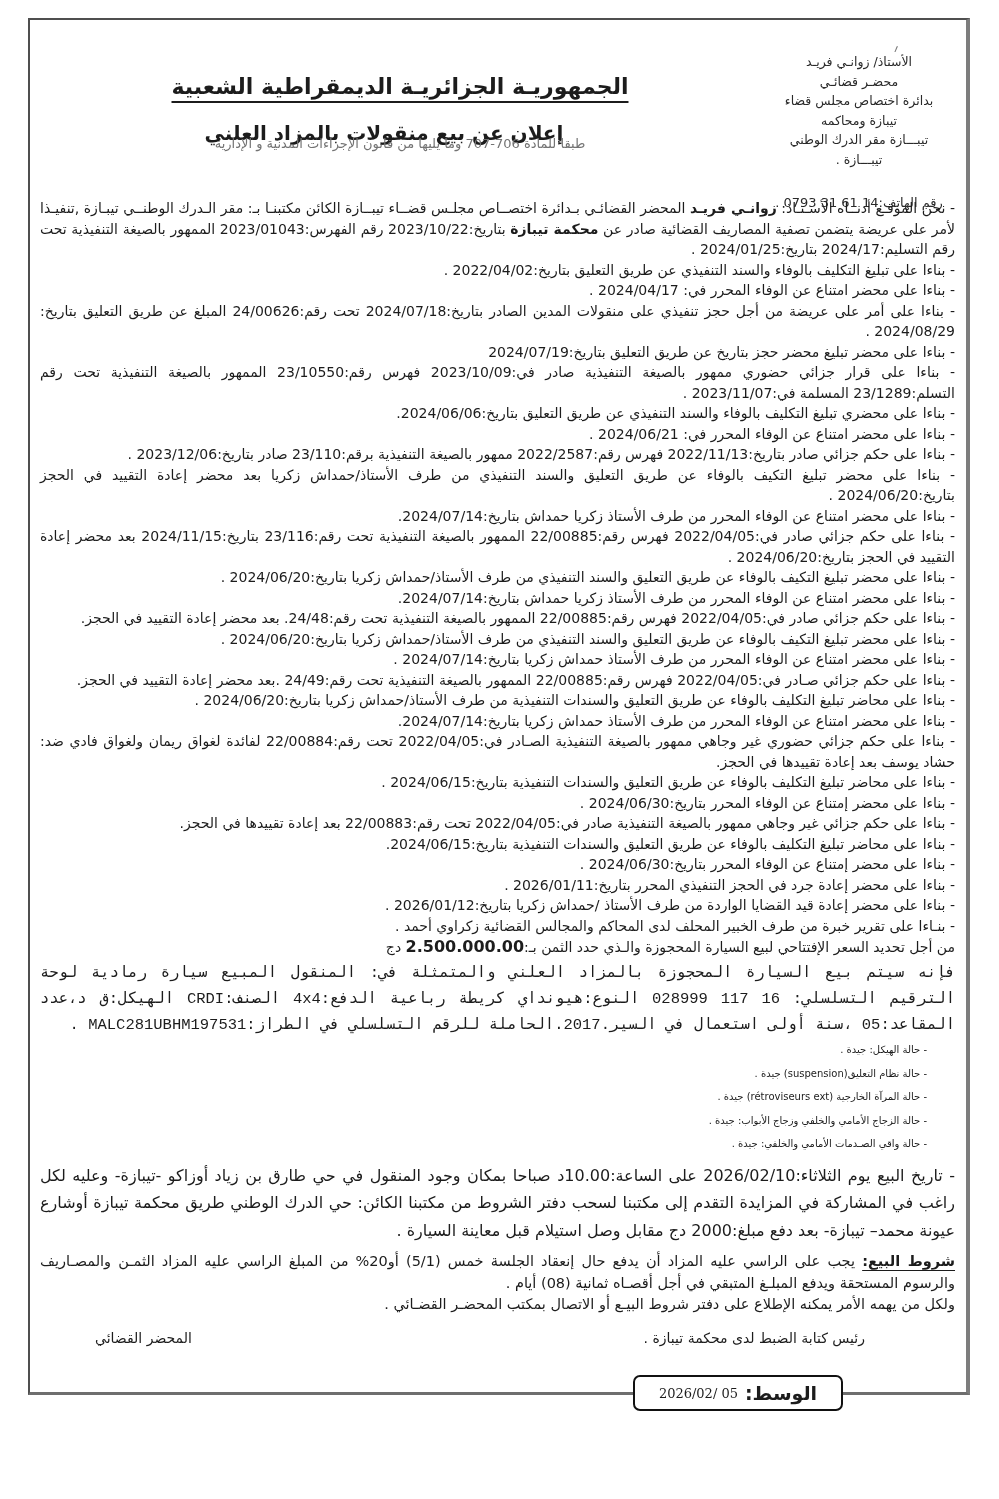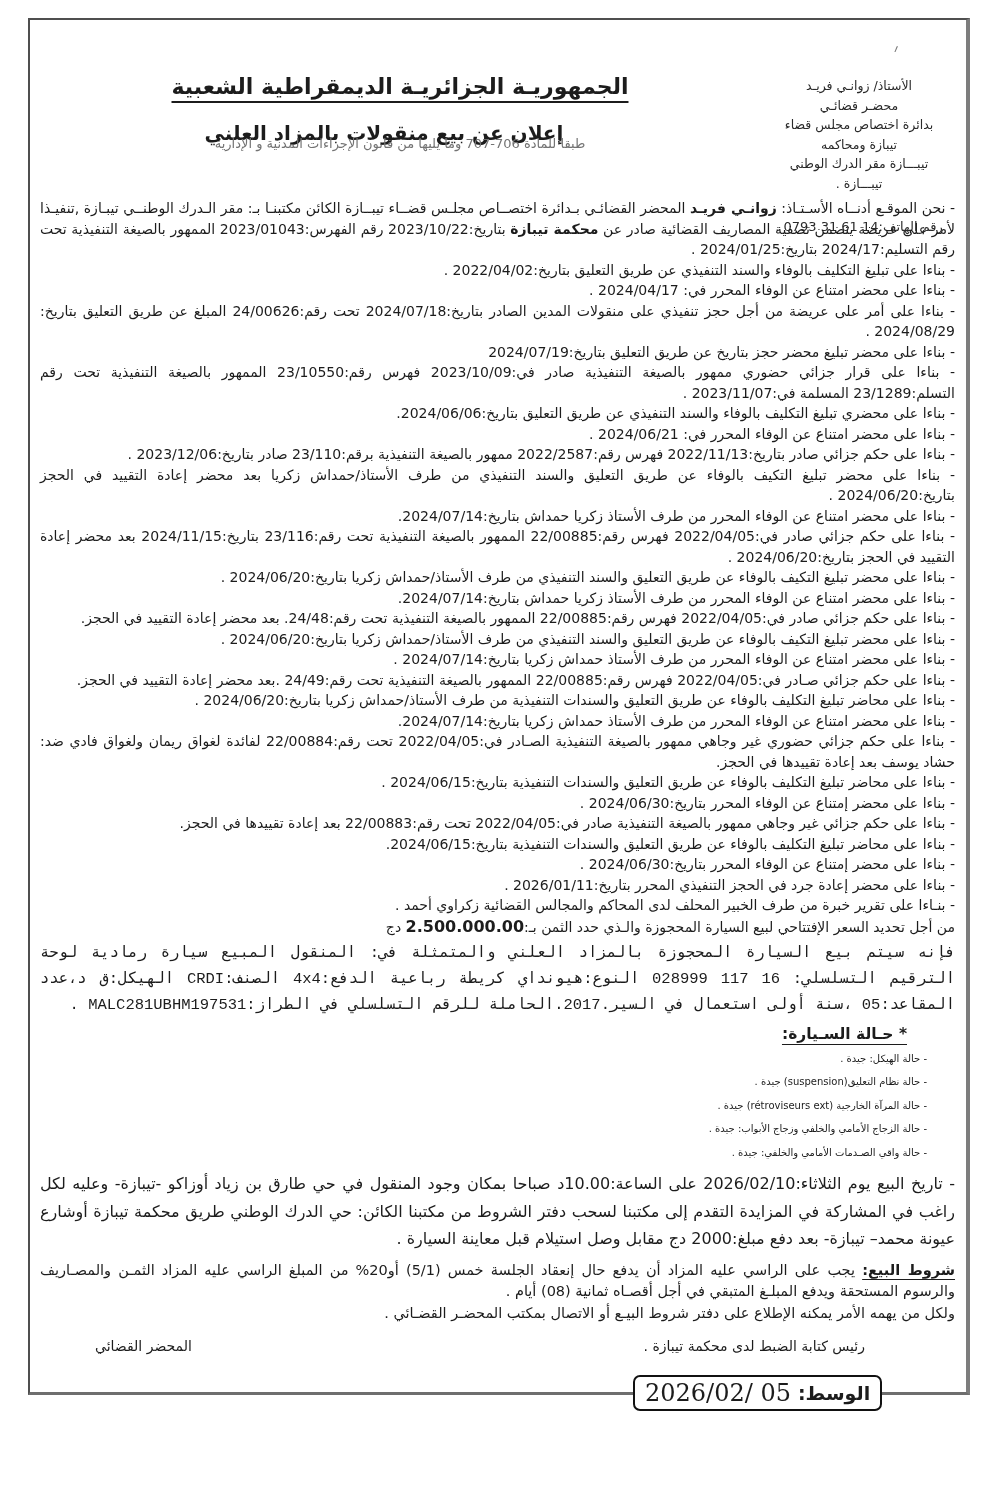--- a/index.html
+++ b/index.html
@@ -20,21 +20,21 @@
     background:transparent;
   }
   
   .country-title{
     position:absolute;top:74px;left:60px;width:680px;
     text-align:center;font-size:22px;font-weight:bold;
     text-decoration:underline;text-underline-offset:7px;
     letter-spacing:.5px;
   }
   .officer{
-    position:absolute;top:76px;right:24px;width:232px;
+    position:absolute;top:52px;right:24px;width:232px;
     text-align:center;font-size:12.5px;line-height:19.5px;
     color:#2a2a2a;
   }
   .officer .phone{white-space:nowrap;font-size:13px;margin-top:24px;}
   .ann-title{
     position:absolute;top:121px;left:44px;width:680px;
     text-align:center;font-size:20px;font-weight:bold;
   }
   .ann-sub{
     position:absolute;top:136px;left:60px;width:680px;
@@ -85,21 +85,21 @@
   
   .stamp{
     position:absolute;left:633px;top:1375px;
     min-width:210px;height:36px;
     background:#fff;border:2.5px solid #111;border-radius:7px;
     display:flex;align-items:center;justify-content:center;gap:7px;
     font-size:19px;padding:0 10px;box-sizing:border-box;
     z-index:5;
   }
   .stamp-label{font-weight:bold;}
-  .stamp-value{font-family:"DejaVu Serif",serif;font-size:24px;}
+  .stamp-value{font-family:"DejaVu Serif",serif;font-size:13px;}
   .corner-mark{position:absolute;top:42px;left:893px;color:#777;font-size:11px;}
 </style>
 </head>
 <body>
 
 <div class="page" dir="rtl">
 
   <div class="frame"></div>
   <span class="corner-mark">؍</span>
 
@@ -143,27 +143,27 @@
     <p class="item">- بناءا على حكم جزائي صـادر في:2022/04/05 فهرس رقم:22/00885 الممهور بالصيغة التنفيذية تحت رقم:24/49 .بعد محضر إعادة التقييد في الحجز.</p>
     <p class="item">- بناءا على محاضر تبليغ التكليف بالوفاء عن طريق التعليق والسندات التنفيذية من طرف الأستاذ/حمداش زكريا بتاريخ:2024/06/20 .</p>
     <p class="item">- بناءا على محضر امتناع عن الوفاء المحرر من طرف الأستاذ حمداش زكريا بتاريخ:2024/07/14.</p>
     <p class="item">- بناءا على حكم جزائي حضوري غير وجاهي ممهور بالصيغة التنفيذية الصـادر في:2022/04/05 تحت رقم:22/00884 لفائدة لغواق ريمان ولغواق فادي ضد: حشاد يوسف بعد إعادة تقييدها في الحجز.</p>
     <p class="item">- بناءا على محاضر تبليغ التكليف بالوفاء عن طريق التعليق والسندات التنفيذية بتاريخ:2024/06/15 .</p>
     <p class="item">- بناءا على محضر إمتناع عن الوفاء المحرر بتاريخ:2024/06/30 .</p>
     <p class="item">- بناءا على حكم جزائي غير وجاهي ممهور بالصيغة التنفيذية صادر في:2022/04/05 تحت رقم:22/00883 بعد إعادة تقييدها في الحجز.</p>
     <p class="item">- بناءا على محاضر تبليغ التكليف بالوفاء عن طريق التعليق والسندات التنفيذية بتاريخ:2024/06/15.</p>
     <p class="item">- بناءا على محضر إمتناع عن الوفاء المحرر بتاريخ:2024/06/30 .</p>
     <p class="item">- بناءا على محضر إعادة جرد في الحجز التنفيذي المحرر بتاريخ:2026/01/11 .</p>
+    <p class="item">- بناءا على محضر إعادة قيد القضايا الواردة من طرف الأستاذ /حمداش زكريا بتاريخ:2026/01/12 .</p>
     <p class="item">- بنـاءا على تقرير خبرة من طرف الخبير المحلف لدى المحاكم والمجالس القضائية زكراوي أحمد .</p>
 
     <p class="item price-line"><span>من أجل تحديد السعر الإفتتاحي لبيع السيارة المحجوزة والـذي حدد الثمن بـ:</span><b class="amount">2.500.000.00</b><span> دج</span></p>
 
     <p class="vehicle">فإنه سيتم بيع السيارة المحجوزة بالمزاد العلني والمتمثلة في: المنقول المبيع سيارة رمادية لوحة الترقيم التسلسلي: 16 117 028999 النوع:هيونداي كريطة رباعية الدفع:4x4 الصنف:CRDI الهيكل:ق د،عدد المقاعد:05 ،سنة أولى استعمال في السير.2017.الحاملة للرقم التسلسلي في الطراز:MALC281UBHM197531 .</p>
 
-    <p class="state-head"><span class="u">* حـالة السـيارة:</span></p>
     <p class="state-item">- حالة الهيكل: جيدة .</p>
     <p class="state-item">- حالة نظام التعليق(suspension) جيدة .</p>
     <p class="state-item">- حالة المرآة الخارجية (rétroviseurs ext) جيدة .</p>
     <p class="state-item">- حالة الزجاج الأمامي والخلفي وزجاج الأبواب: جيدة .</p>
     <p class="state-item">- حالة واقي الصـدمات الأمامي والخلفي: جيدة .</p>
 
     <p class="sale-date">- تاريخ البيع يوم الثلاثاء:2026/02/10 على الساعة:10.00د صباحا بمكان وجود المنقول في حي طارق بن زياد أوزاكو -تيبازة- وعليه لكل راغب في المشاركة في المزايدة التقدم إلى مكتبنا لسحب دفتر الشروط من مكتبنا الكائن: حي الدرك الوطني طريق محكمة تيبازة أوشارع عيونة محمد– تيبازة- بعد دفع مبلغ:2000 دج مقابل وصل استيلام قبل معاينة السيارة .</p>
 
     <p class="terms"><span class="label">شروط البيع:</span><span> يجب على الراسي عليه المزاد أن يدفع حال إنعقاد الجلسة خمس (5/1) أو20% من المبلغ الراسي عليه المزاد الثمـن والمصـاريف والرسوم المستحقة ويدفع المبلـغ المتبقي في أجل أقصـاه ثمانية (08) أيام .</span></p>
 

